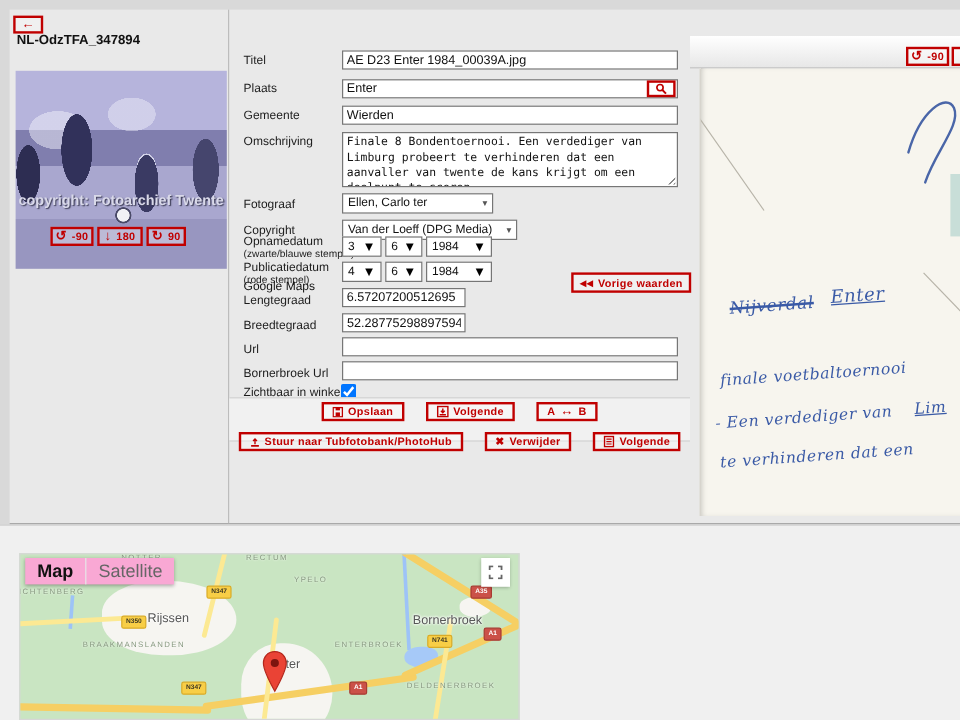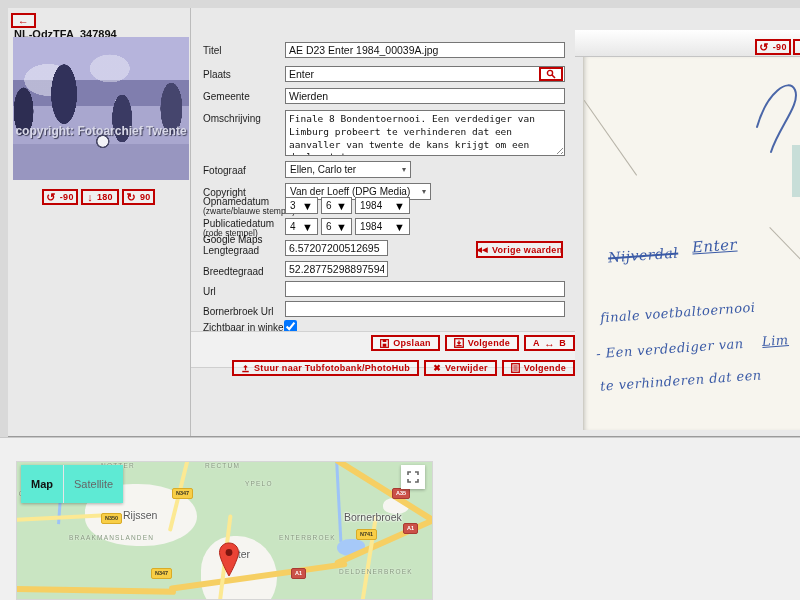--- a/index.html
+++ b/index.html
@@ -15,21 +15,21 @@
         border:2px solid #c00000;color:#c00000;background:rgba(255,255,255,.35);
         font-size:9px;font-weight:bold;letter-spacing:.3px;cursor:pointer;white-space:nowrap}
   .rbtn .glyph{font-size:11px;line-height:1;font-weight:bold}
   .rbtn svg{display:block}
 
   .back{left:11px;top:13px;width:25px;height:15px;font-size:12px}
 
   .recid{position:absolute;left:14px;top:28px;font-size:11px;font-weight:bold;color:#111}
 
   
-  .photo{position:absolute;left:13px;top:37px;width:176px;height:143px;overflow:hidden;
+  .photo{position:absolute;left:13px;top:59px;width:176px;height:165px;overflow:hidden;
     background:
       radial-gradient(circle 7px at 51% 73%, #f2f2f6 0 5px, #4a4a68 5.5px 6.5px, transparent 7px),
       radial-gradient(circle 3px at 50% 71%, #3a3a5a 0 2.2px, transparent 3px),
       radial-gradient(ellipse 13px 30px at 29% 40%, #31315a 0 99%, transparent 100%),
       radial-gradient(ellipse 9px 14px at 29% 33%, #ddddef 0 99%, transparent 100%),
       radial-gradient(ellipse 10px 24px at 62% 57%, #3a3a63 0 99%, transparent 100%),
       radial-gradient(ellipse 8px 12px at 62% 49%, #d3d3e8 0 99%, transparent 100%),
       radial-gradient(ellipse 11px 26px at 90% 50%, #45456d 0 99%, transparent 100%),
       radial-gradient(ellipse 10px 24px at 6% 52%, #2d2d52 0 99%, transparent 100%),
       radial-gradient(ellipse 24px 16px at 20% 30%, rgba(240,240,250,.5) 0 99%, transparent 100%),
@@ -51,21 +51,21 @@
       clip-path:polygon(100% 0,0 100%,100% 100%)}
 
   .sel{position:absolute;height:17px;border:1px solid #767676;background:#fff;display:flex;
        align-items:center;justify-content:space-between;padding:0 4px;font-size:10px;color:#111}
   .sel .caret{font-size:8px;color:#555}
   .sel.date .caret{font-size:11px;color:#000;font-weight:bold}
 
   
   .actions{position:absolute;left:191px;top:331px;width:384px;height:37px;background:#f1f1f1;
            border-top:1px solid #d2d2d2;border-bottom:1px solid #cfcfcf}
-  .arow{position:absolute;width:100%;display:flex;justify-content:flex-end;gap:5px}
+  .arow{position:absolute;width:100%;display:flex;justify-content:center;gap:18px}
   .arow .rbtn{position:relative;height:16px;padding:0 7px}
 
   
   .scanhdr{position:absolute;left:575px;top:30px;width:225px;height:27px;
            background:linear-gradient(#ffffff,#e7e7e7);border-bottom:1px solid #c4c4c4}
   .paper{position:absolute;left:583px;top:57px;width:217px;height:373px;background:#f7f5ee;
          border-left:1px solid #cfcdc5;box-shadow:inset 3px 0 5px -3px rgba(0,0,0,.25);overflow:hidden}
   .diag{position:absolute;height:1px;background:#b7b3a8;transform-origin:left top}
   .hw{position:absolute;font-family:"DejaVu Serif",serif;font-style:italic;color:#3a5aa6;
       font-size:13px;letter-spacing:.5px;white-space:nowrap;transform:rotate(-4deg)}
@@ -81,22 +81,22 @@
   .road.minor{background:#fce993}
   .wline{position:absolute;background:#9dc3f7;transform-origin:left top}
   .lake{position:absolute;background:#a6c9f8;border-radius:50% 42% 55% 48%}
   .area{position:absolute;font-size:6.5px;letter-spacing:1.2px;color:#86987f;white-space:nowrap;
         text-shadow:0 0 2px #fff}
   .town{position:absolute;font-size:10.5px;color:#565656;white-space:nowrap;
         text-shadow:0 0 2px #fff,0 0 2px #fff,0 0 3px #fff}
   .nb,.ab{position:absolute;font-size:5.5px;font-weight:bold;padding:1px 3px;border-radius:2px;line-height:1.2}
   .nb{background:#f8ce46;border:1px solid #d9ab27;color:#3c3723}
   .ab{background:#cb5148;border:1px solid #a83a32;color:#fff}
-  .mapctl{position:absolute;left:4px;top:3px;height:38px;display:flex;background:#5eead4;
-          box-shadow:0 1px 3px rgba(0,0,0,.3);font-size:11px}
+  .mapctl{position:absolute;left:4px;top:3px;height:22px;display:flex;background:#f9a8d4;
+          box-shadow:0 1px 3px rgba(0,0,0,.3);font-size:15px}
   .mapctl .tab{display:flex;align-items:center;padding:0 10px;cursor:pointer}
   .mapctl .tab.on{font-weight:bold;color:#111}
   .mapctl .tab.off{color:#666;border-left:1px solid #e6e6e6}
   .fsbtn{position:absolute;left:384px;top:3px;width:24px;height:24px;background:#fff;
          box-shadow:0 1px 3px rgba(0,0,0,.3);display:flex;align-items:center;justify-content:center;cursor:pointer}
 </style>
 </head>
 <body>
 
 <div class="main"></div>
@@ -179,21 +179,21 @@
 </div>
 <div class="sel date" style="left:321px;top:218px;width:31px">
   <span>6</span>
     <span class="caret">▼</span>
 </div>
 <div class="sel date" style="left:355px;top:218px;width:55px">
   <span>1984</span>
     <span class="caret">▼</span>
 </div>
 <input class="inp" style="left: 285px; top: 240px; width: 103px;" value="6.57207200512695">
-<div class="rbtn" style="left:476px;top:241px;width:87px;height:17px">
+<div class="rbtn" style="left:476px;top:227px;width:100px;height:17px">
   <span style="font-size:7px">◀◀</span>
   <span>Vorige waarden</span>
 </div>
 <input class="inp" style="left: 285px; top: 261px; width: 103px;" value="52.287752988975946">
 <input class="inp" style="left: 285px; top: 281px; width: 280px;" value="">
 <input class="inp" style="left: 285px; top: 301px; width: 280px;" value="">
 <input type="checkbox" style="position: absolute; left: 284px; top: 320px; width: 13px; height: 13px;" checked="checked">
 
 <div class="actions">
   <div class="arow" style="top:3px">

